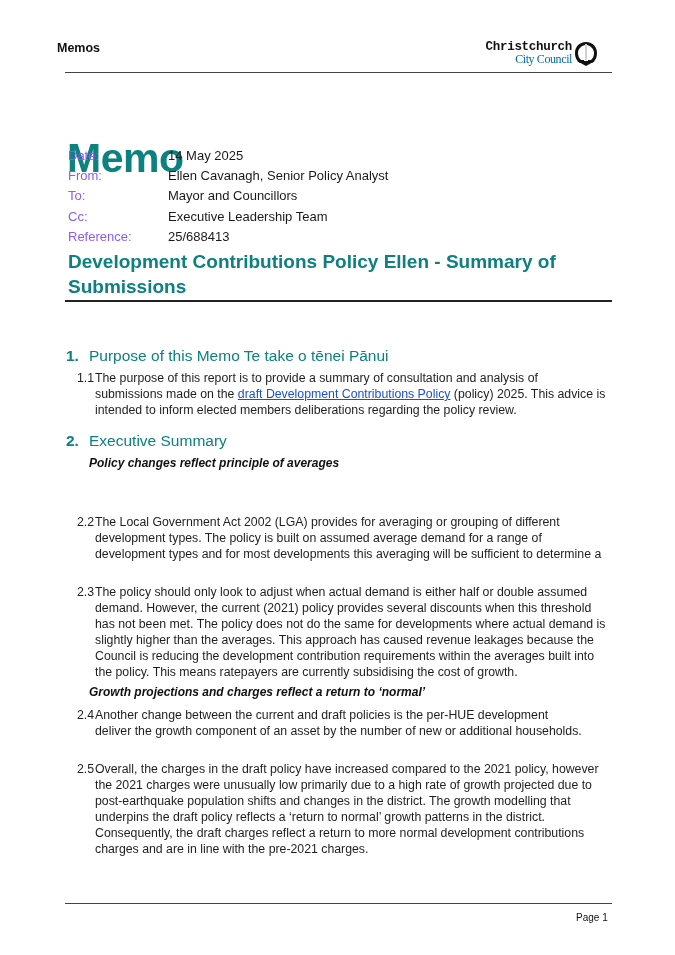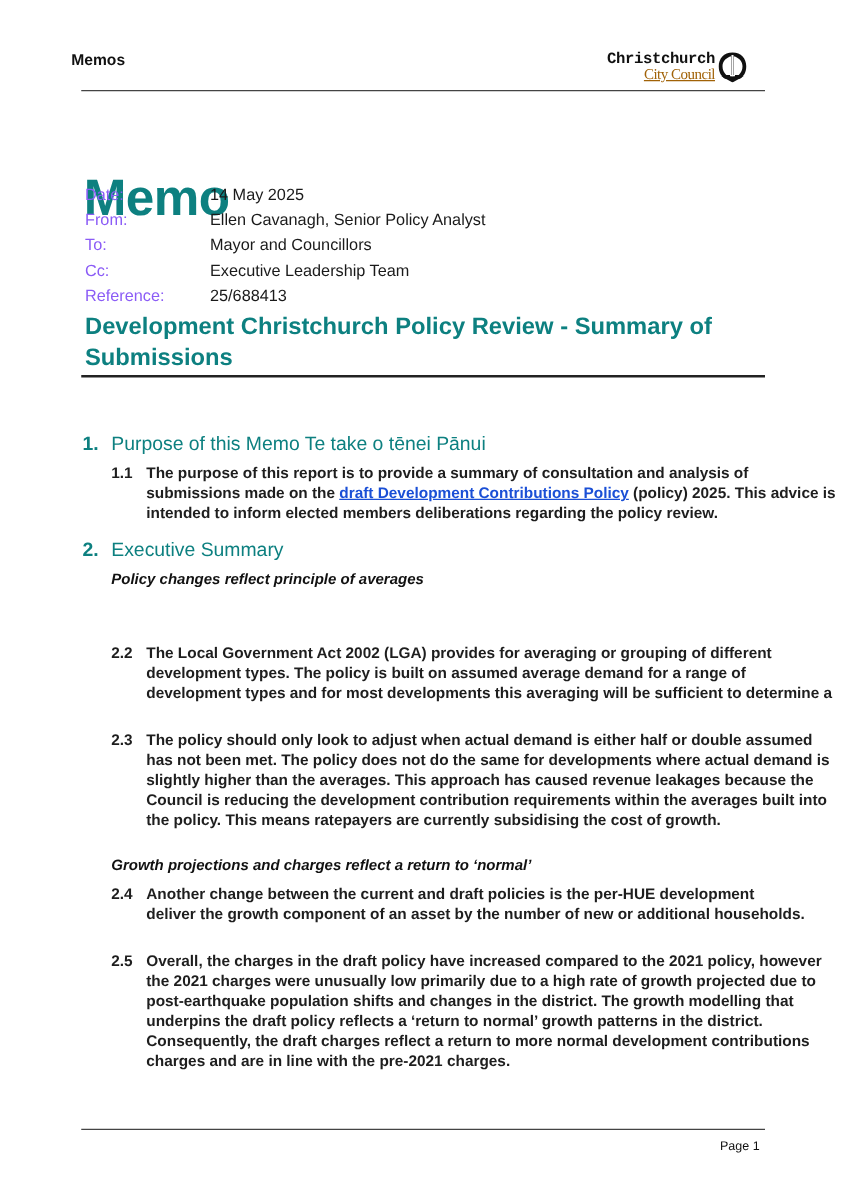--- a/index.html
+++ b/index.html
@@ -20,21 +20,21 @@
     }
     .logo-text1 {
       position: absolute; right: 30px; top: 0px;
       font-family: Liberation Mono, monospace;
       font-weight: bold; font-size: 12.5px; color: #111; letter-spacing: -0.3px;
       white-space: nowrap;
     }
     .logo-text2 {
       position: absolute; right: 30px; top: 12px;
       font-family: "Liberation Serif", "DejaVu Serif", serif;
-      font-size: 12px; color: #a16207; letter-spacing: -0.4px; white-space: nowrap; text-decoration: underline;
+      font-size: 12px; color: #0369a1; letter-spacing: -0.4px; white-space: nowrap;
     }
     .logo-mark { position: absolute; right: 4px; top: 1px; width: 24px; height: 25px; }
     .hdr-rule {
       position: absolute; left: 65px; top: 72px; width: 547px; height: 0;
       border-top: 1.5px solid #444;
     }
 
     
     .memo-title {
       position: absolute; left: 67px; top: 94px;
@@ -62,23 +62,23 @@
       position: absolute; left: 66px; font-size: 15.5px; color: #0d8080; white-space: nowrap;
     }
     .section-h .num { font-weight: bold; display: inline-block; width: 23px; }
     .section-h .txt { }
 
     .subhead {
       position: absolute; left: 89px; font-size: 12px; font-weight: bold; font-style: italic; color: #111;
       white-space: nowrap;
     }
 
-    .para { position: absolute; left: 89px; width: 525px; font-size: 12.3px; line-height: 15.9px; color: #1e1e1e; font-weight: bold; }
+    .para { position: absolute; left: 77px; width: 525px; font-size: 12.3px; line-height: 15.9px; color: #1e1e1e; }
     .para .pnum { position: absolute; left: 0; top: 0; }
-    .para .ptext { margin-left: 28px; display: block; }
+    .para .ptext { margin-left: 18px; display: block; }
     .line { display: block; white-space: nowrap; }
     .link { color: #1a4fd6; text-decoration: underline; }
 
     
     .ftr-rule {
       position: absolute; left: 65px; top: 903px; width: 547px; height: 0;
       border-top: 1.5px solid #444;
     }
     .page-num {
       position: absolute; left: 576px; top: 902px; font-size: 10px; color: #111; margin-top: 10px;
@@ -120,21 +120,21 @@
       <span class="meta-label">Cc:</span>
       <span class="meta-value">Executive Leadership Team</span>
     </div>
     <div class="meta-row">
       <span class="meta-label">Reference:</span>
       <span class="meta-value">25/688413</span>
     </div>
   </div>
 
   <div class="subject">
-    <span class="line">Development Christchurch Policy Review - Summary of</span>
+    <span class="line">Development Contributions Policy Ellen - Summary of</span>
     <span class="line">Submissions</span>
   </div>
   <div class="subject-rule"></div>
 
   <div class="section-h" style="top:347px;">
     <span class="num">1.</span><span class="txt">Purpose of this Memo Te take o tēnei Pānui</span>
   </div>
   <div class="para" style="top:371px;">
     <span class="pnum">1.1</span>
     <span class="ptext">
@@ -156,20 +156,21 @@
       <span class="line">The Local Government Act 2002 (LGA) provides for averaging or grouping of different</span>
       <span class="line">development types. The policy is built on assumed average demand for a range of</span>
       <span class="line">development types and for most developments this averaging will be sufficient to determine a</span>
     </span>
   </div>
 
   <div class="para" style="top:585px;">
     <span class="pnum">2.3</span>
     <span class="ptext">
       <span class="line">The policy should only look to adjust when actual demand is either half or double assumed</span>
+      <span class="line">demand. However, the current (2021) policy provides several discounts when this threshold</span>
       <span class="line">has not been met. The policy does not do the same for developments where actual demand is</span>
       <span class="line">slightly higher than the averages. This approach has caused revenue leakages because the</span>
       <span class="line">Council is reducing the development contribution requirements within the averages built into</span>
       <span class="line">the policy.  This means ratepayers are currently subsidising the cost of growth.</span>
     </span>
   </div>
 
   <div class="subhead" style="top:685px;">Growth projections and charges reflect a return to ‘normal’</div>
 
   <div class="para" style="top:708px;">

